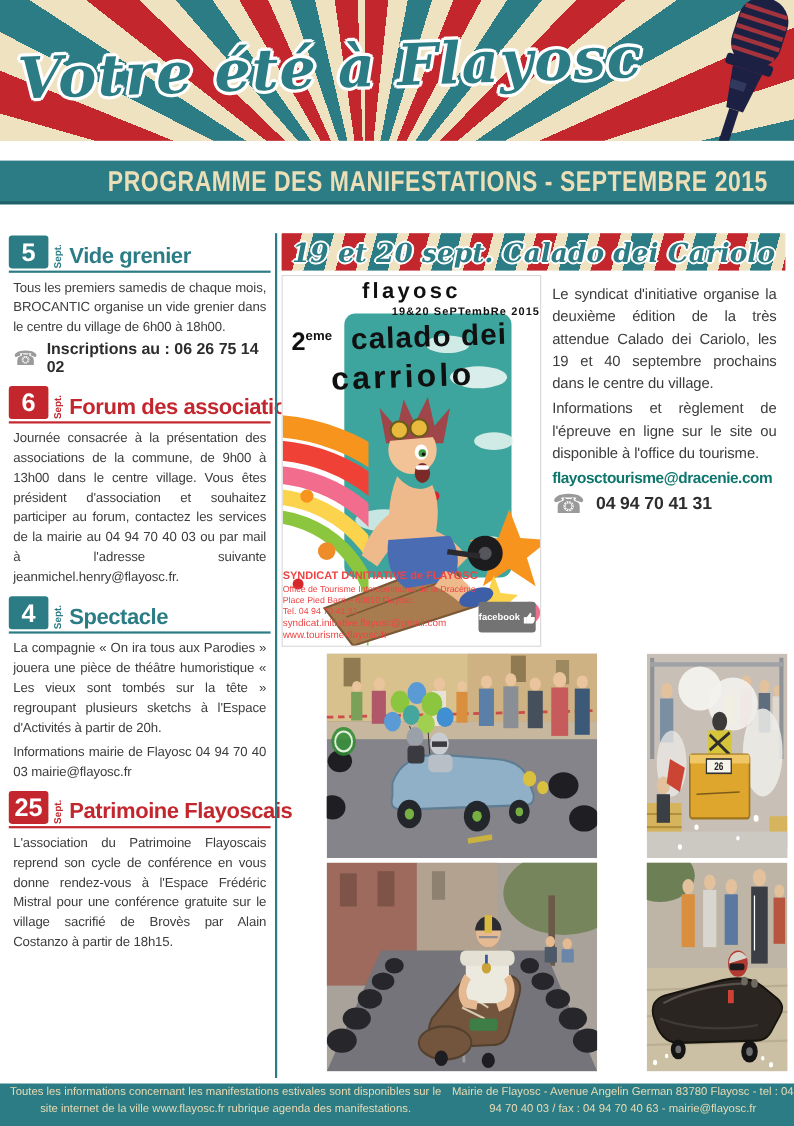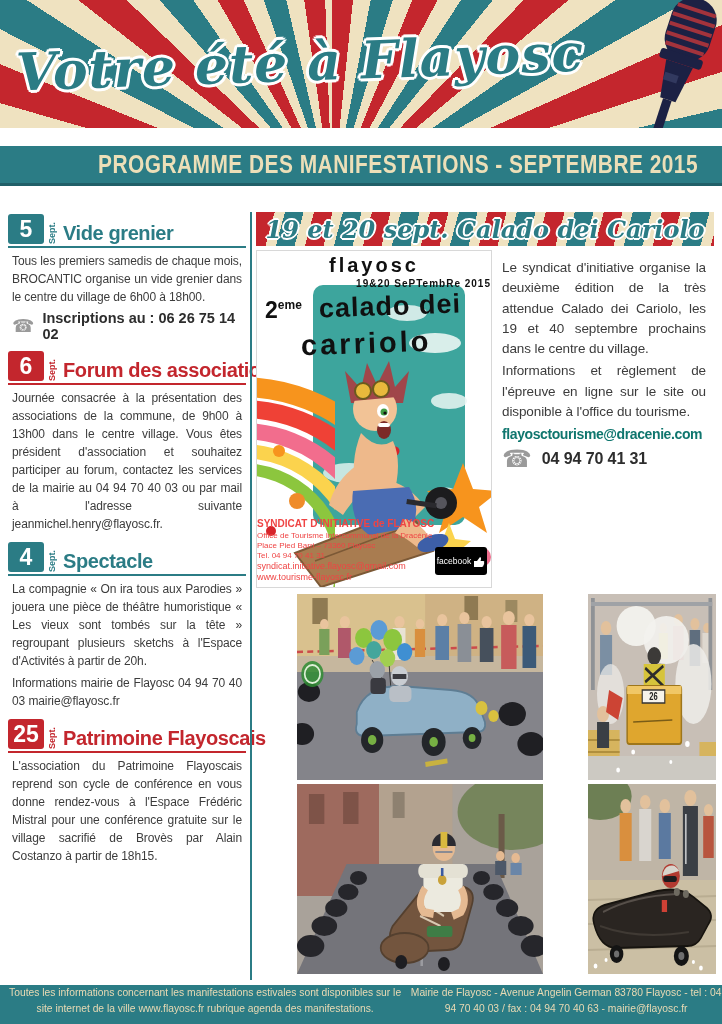--- a/index.html
+++ b/index.html
@@ -94,23 +94,23 @@
   .p-t1 { position:absolute; top:40px; left:62px; font-weight:bold; font-size:27px;
     letter-spacing:1px; color:#101010; transform:rotate(-2deg); white-space:nowrap; }
   .p-t2 { position:absolute; top:76px; left:44px; font-weight:bold; font-size:29px;
     letter-spacing:3px; color:#101010; transform:rotate(-2deg); }
   .p-org { position:absolute; left:0; right:0; bottom:4px; text-align:left;
     color:#ef4444; line-height:1.25; }
   .org-name { font-size:10px; font-weight:bold; }
   .org-line { font-size:8px; }
   .org-url  { font-size:9px; }
   .fb { position:absolute; right:4px; bottom:12px; width:52px; height:28px;
-    background:#000000; border-radius:3px; color:#fff; display:flex;
+    background:#737373; border-radius:3px; color:#fff; display:flex;
     align-items:center; justify-content:center; gap:3px;
-    font-size:8.5px; font-weight:normal; }
+    font-size:8.5px; font-weight:bold; }
 
   .feat-text { width:214px; padding:8px 0 0 10px; font-size:13.5px; line-height:1.5;
     color:#3c3c3c; text-align:justify; letter-spacing:-0.1px; }
   .feat-text p { margin:0 0 2px; }
   .url { font-family:"DejaVu Sans Mono", monospace; font-weight:bold; font-size:12.5px;
     color:#151515; letter-spacing:-0.6px; }
   .feat-email { font-weight:bold; font-size:14px; color:#0f766e; letter-spacing:-0.4px;
     margin:3px 0 2px; text-align:left; }
   .feat-phone { display:flex; gap:10px; align-items:center; font-weight:bold;
     font-size:16px; color:#2d2d2d; margin:3px 0 0 8px; }
@@ -274,21 +274,21 @@
           <rect x="150" y="248" width="30" height="5" fill="#2a2a2e" transform="rotate(8 150 248)"></rect>
         </svg>
         <div class="p-brand">flayosc</div>
         <div class="p-date">19&amp;20 SePTembRe 2015</div>
         <div class="p-ed"><span>2</span><sup>eme</sup></div>
         <div class="p-t1">calado dei</div>
         <div class="p-t2">carriolo</div>
         <div class="p-org">
           <div class="org-name">SYNDICAT D'INITIATIVE de FLAYOSC</div>
           <div class="org-line">Office de Tourisme Intercommunal de la Dracénie</div>
-          <div class="org-line">Place Pied Barri – 73360 Flayosc</div>
+          <div class="org-line">Place Pied Barri – 60810 Flayosc</div>
           <div class="org-line">Tel. 04 94 70 41 31</div>
           <div class="org-url">syndicat.initiative.flayosc@gmail.com</div>
           <div class="org-url">www.tourisme-flayosc.fr</div>
         </div>
         <div class="fb">
           <span>facebook</span>
           <svg width="11" height="11" viewBox="0 0 11 11">
             <rect x="0" y="5" width="3" height="6" fill="#fff"></rect>
             <path d="M3,5 l3,-4 q1.5,0 1,2.5 l-0.5,1.5 h3 q1.5,0.5 0.5,2 q0.8,1.2 -0.5,2 q0.3,1.5 -1.5,2 h-5 z" fill="#fff"></path>
           </svg>

